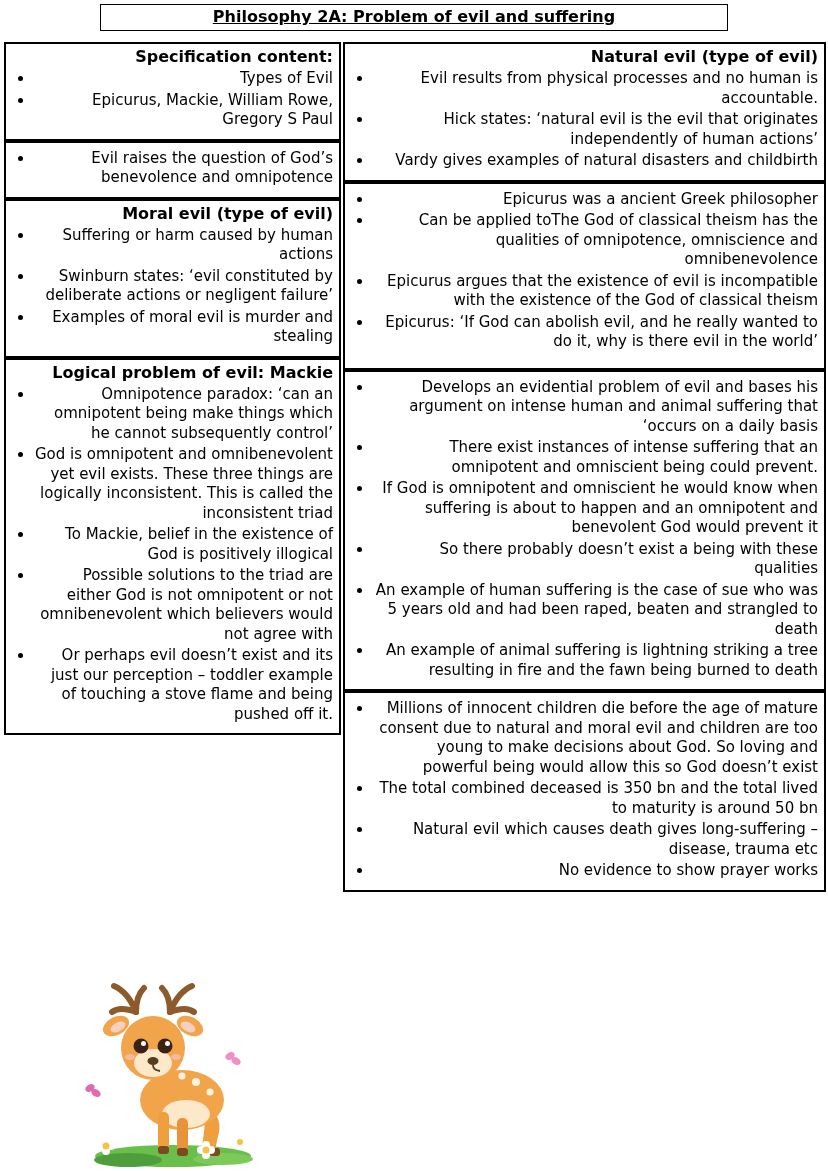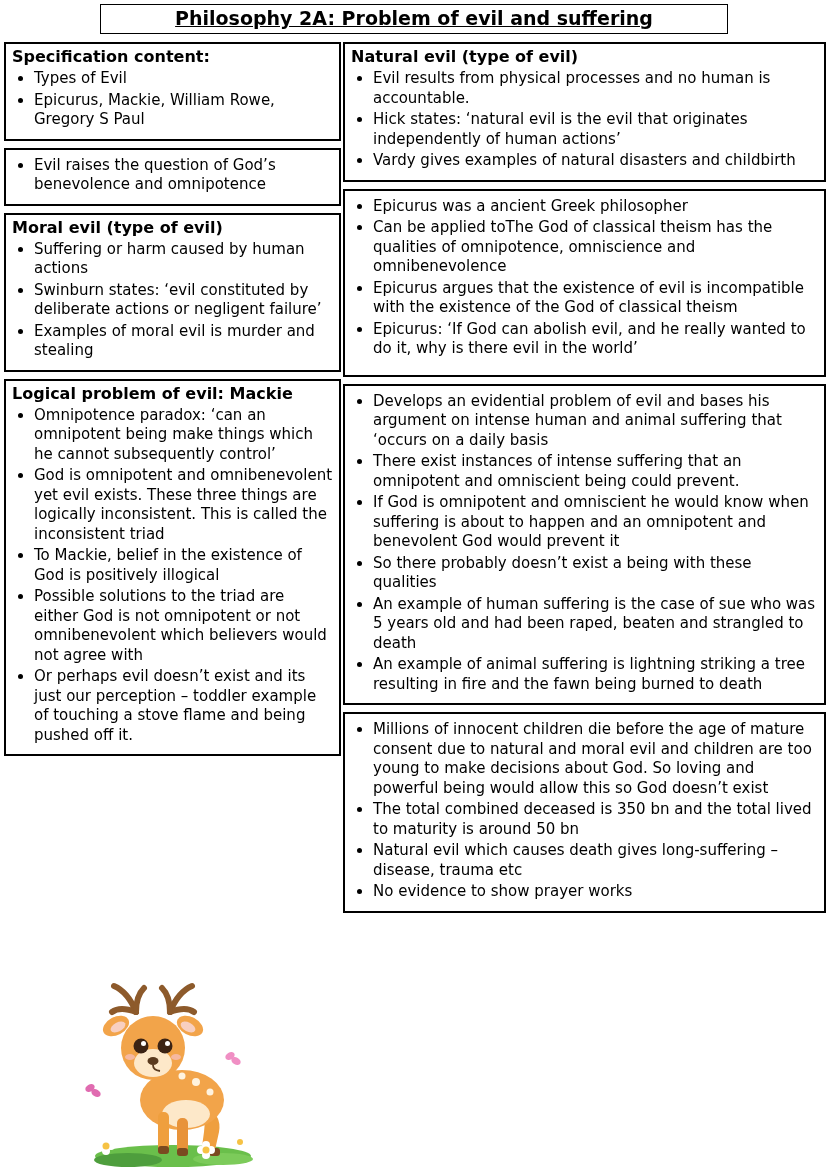--- a/index.html
+++ b/index.html
@@ -14,33 +14,33 @@
   .title-box {
     position:absolute; left:100px; top:4px; width:628px;
     border:1.5px solid #000;
     text-align:center;
     padding:2px 0 4px;
     box-sizing:border-box;
     background:#fff;
   }
   .title-box h1 {
     margin:0;
-    font-size:19px;
+    font-size:16px;
     font-weight:bold;
     text-decoration:underline;
   }
   .col { position:absolute; top:42px; }
   .col-left  { left:4px;   width:337px; }
   .col-right { left:343px; width:483px; }
   .box {
     border:2px solid #000;
     background:#fff;
     padding:3px 6px 7px 6px;
-    margin-bottom:7px;
     box-sizing:border-box;
+    text-align:right;
   }
   .box h2 {
     margin:0;
     font-size:16px;
     font-weight:bold;
   }
   .box.no-underline h2 { text-decoration:none; }
   .box.italic-heading h2 { font-style:italic; }
   .box ul {
     margin:3px 0 0;

